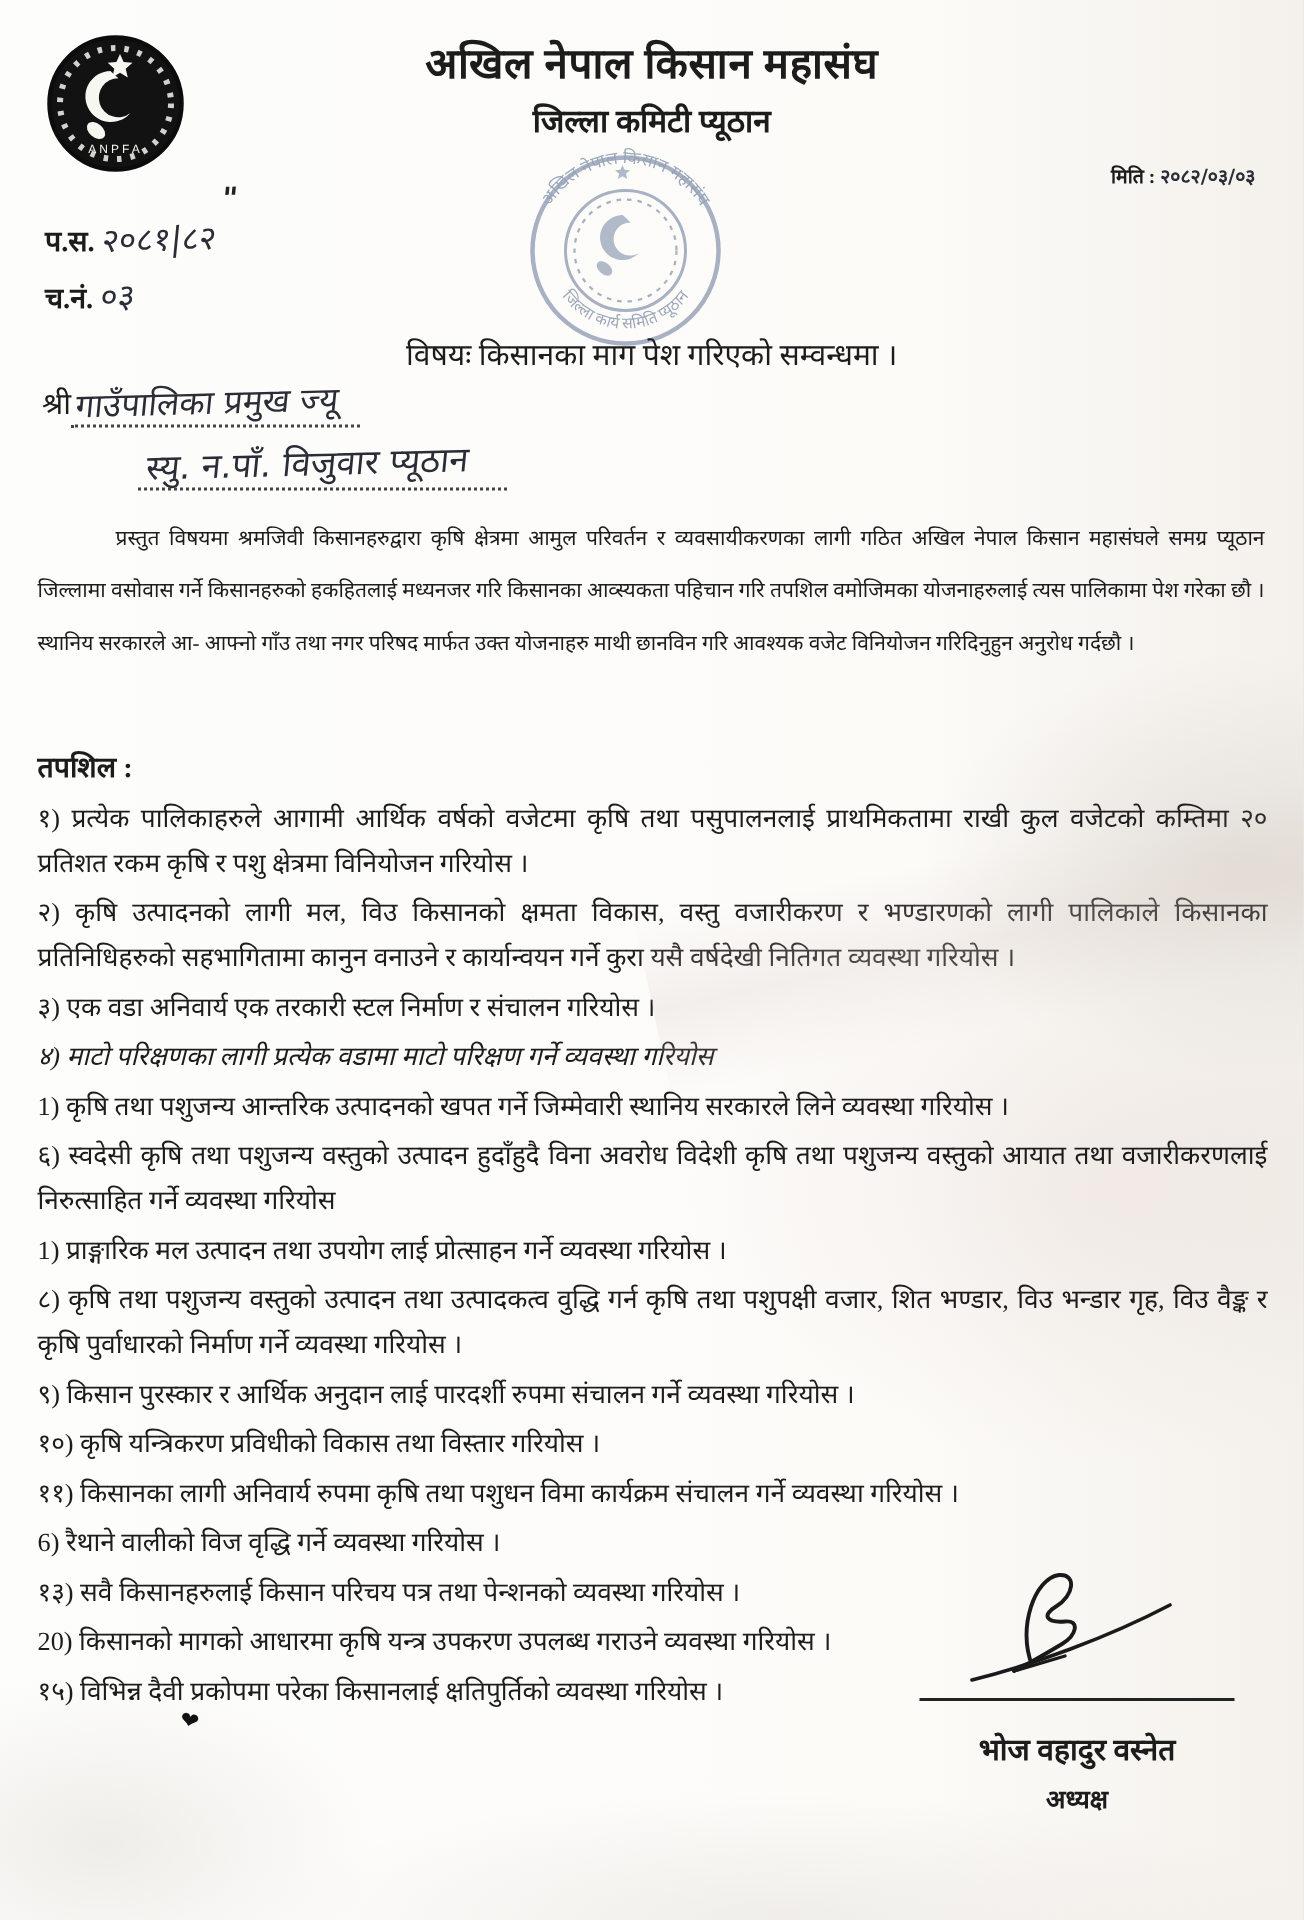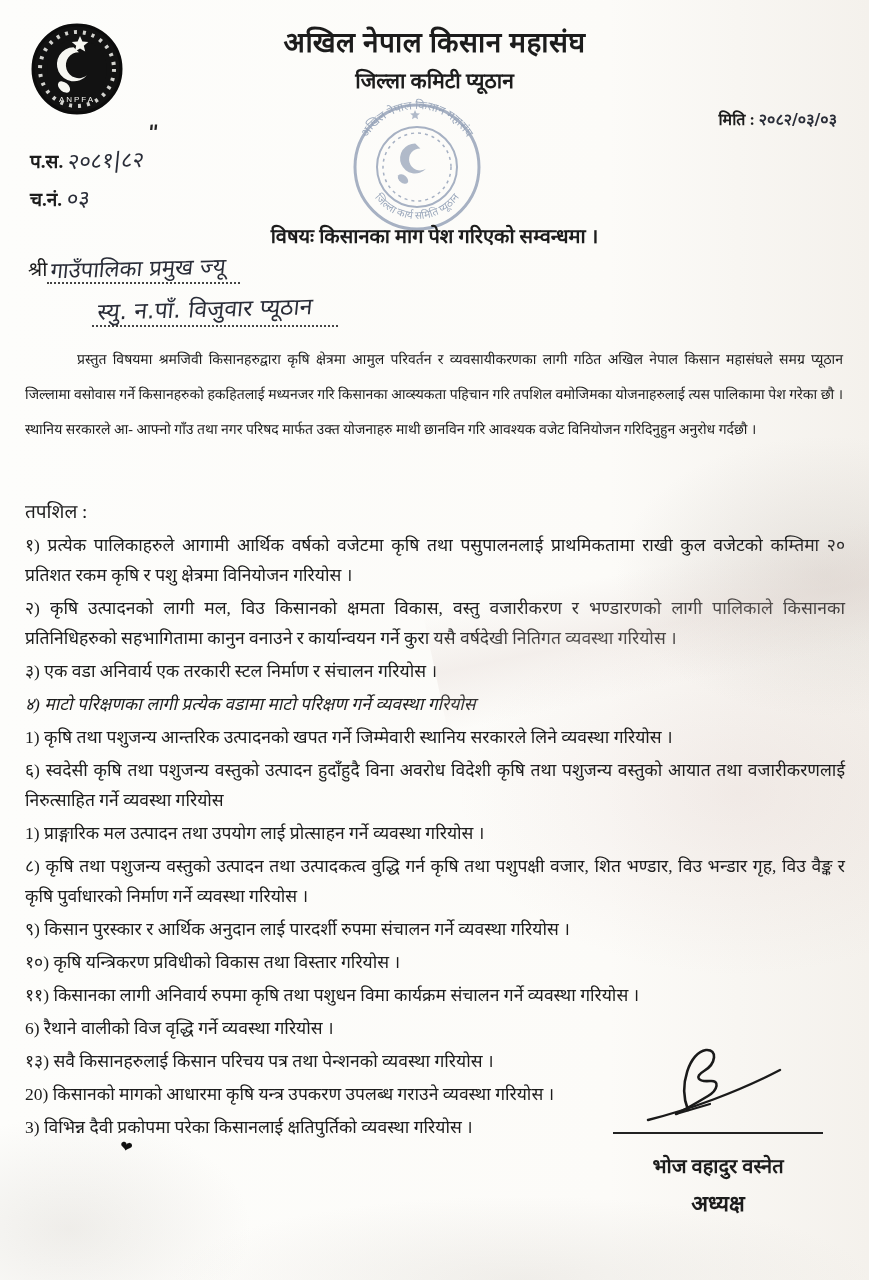--- a/index.html
+++ b/index.html
@@ -15,44 +15,44 @@
   }
   .abs{position:absolute;}
   
   .org-name{left:0;right:0;top:22px;text-align:center;font-size:28px;font-weight:bold;letter-spacing:.5px;}
   .committee{left:0;right:0;top:66px;text-align:center;font-size:21px;font-weight:bold;}
   
   .emblem{left:24px;top:18px;width:106px;height:106px;}
   
   .stamp{left:337px;top:92px;width:160px;height:150px;opacity:.85;}
   
-  .date-line{right:32px;top:108px;font-size:16px;font-weight:bold;}
+  .date-line{right:32px;top:108px;font-size:13px;font-weight:bold;}
   .refs{left:30px;top:142px;font-size:19px;font-weight:bold;line-height:37px;}
   .hand{font-family:"DejaVu Sans",sans-serif;color:#2a2d38;font-weight:normal;display:inline-block;transform:skewX(-7deg) rotate(-1.5deg);}
   .pen-marks{left:148px;top:120px;font-size:20px;color:#222;font-weight:bold;}
   
-  .subject{left:0;right:0;top:222px;text-align:center;font-size:20px;font-weight:bold;}
+  .subject{left:0;right:0;top:222px;text-align:center;font-size:20px;font-weight:normal;}
   
   .addr1{left:28px;top:252px;font-size:20px;}
   .addr1 .fill{border-bottom:2px dotted #444;padding:0 14px 2px 4px;}
   .addr1 .hand{font-size:22px;}
   .addr2{left:92px;top:292px;font-size:23px;}
   .addr2 .fill{border-bottom:2px dotted #444;padding:0 26px 3px 6px;}
   
   .paragraph{left:25px;width:818px;top:342px;font-size:14px;line-height:35px;text-align:justify;text-indent:52px;}
-  .tapasil{left:25px;top:498px;font-size:19px;font-weight:normal;}
+  .tapasil{left:25px;top:498px;font-size:19px;font-weight:bold;}
   .items{left:25px;width:820px;top:530px;font-size:17.5px;line-height:30px;text-align:justify;}
   .item{margin-bottom:3px;}
   .item.italic{font-style:italic;}
   
   .sig-block{right:46px;top:1040px;width:210px;text-align:center;}
   .sig-svg{display:block;margin:0 auto;}
   .sig-rule{border:none;border-top:2px solid #222;margin:0 0 6px 0;}
   .sig-name{font-size:20px;font-weight:bold;margin-top:18px;}
-  .sig-title{font-size:22px;font-weight:bold;margin-top:8px;}
+  .sig-title{font-size:17px;font-weight:bold;margin-top:8px;}
   .ink-blot{left:120px;top:1138px;font-size:15px;color:#111;transform:rotate(12deg);}
   .crease{left:430px;top:560px;width:520px;height:120px;transform:rotate(-12deg);
     background:linear-gradient(180deg,transparent,rgba(220,205,200,.28),transparent);pointer-events:none;}
 </style>
 </head>
 <body>
 
 <div class="page">
 
   <div class="abs emblem">
@@ -136,21 +136,21 @@
     <div class="item">1) कृषि तथा पशुजन्य आन्तरिक उत्पादनको खपत गर्ने जिम्मेवारी स्थानिय सरकारले लिने व्यवस्था गरियोस ।</div>
     <div class="item">६) स्वदेसी कृषि तथा पशुजन्य वस्तुको उत्पादन हुदाँहुदै विना अवरोध विदेशी कृषि तथा पशुजन्य वस्तुको आयात तथा वजारीकरणलाई निरुत्साहित गर्ने व्यवस्था गरियोस</div>
     <div class="item">1) प्राङ्गारिक मल उत्पादन तथा उपयोग लाई प्रोत्साहन गर्ने व्यवस्था गरियोस ।</div>
     <div class="item">८) कृषि तथा पशुजन्य वस्तुको उत्पादन तथा उत्पादकत्व वुद्धि गर्न कृषि तथा पशुपक्षी वजार, शित भण्डार, विउ भन्डार गृह, विउ वैङ्क र कृषि पुर्वाधारको निर्माण गर्ने व्यवस्था गरियोस ।</div>
     <div class="item">९) किसान पुरस्कार र आर्थिक अनुदान लाई पारदर्शी रुपमा संचालन गर्ने व्यवस्था गरियोस ।</div>
     <div class="item">१०) कृषि यन्त्रिकरण प्रविधीको विकास तथा विस्तार गरियोस ।</div>
     <div class="item">११) किसानका लागी अनिवार्य रुपमा कृषि तथा पशुधन विमा कार्यक्रम संचालन गर्ने व्यवस्था गरियोस ।</div>
     <div class="item">6) रैथाने वालीको विज वृद्धि गर्ने व्यवस्था गरियोस ।</div>
     <div class="item">१३) सवै किसानहरुलाई किसान परिचय पत्र तथा पेन्शनको व्यवस्था गरियोस ।</div>
     <div class="item">20) किसानको मागको आधारमा कृषि यन्त्र उपकरण उपलब्ध गराउने व्यवस्था गरियोस ।</div>
-    <div class="item">3) विभिन्न दैवी प्रकोपमा परेका किसानलाई क्षतिपुर्तिको व्यवस्था गरियोस ।</div>
+    <div class="item">१५) विभिन्न दैवी प्रकोपमा परेका किसानलाई क्षतिपुर्तिको व्यवस्था गरियोस ।</div>
   </div>
 
   <div class="abs crease"></div>
 
   <div class="abs ink-blot">❤︎</div>
 
   <div class="abs sig-block">
     <svg class="sig-svg" width="200" height="92" viewBox="0 0 200 92">
       <path d="M70 70 C 60 45, 72 12, 88 10 C 100 9, 98 24, 86 31 C 76 37, 80 42, 92 41 C 102 40, 100 50, 90 56 C 80 62, 66 70, 58 74" fill="none" stroke="#1a1a1a" stroke-width="2.6" stroke-linecap="round"></path>
       <path d="M30 80 C 70 70, 120 52, 162 30" fill="none" stroke="#1a1a1a" stroke-width="2.4" stroke-linecap="round"></path>

